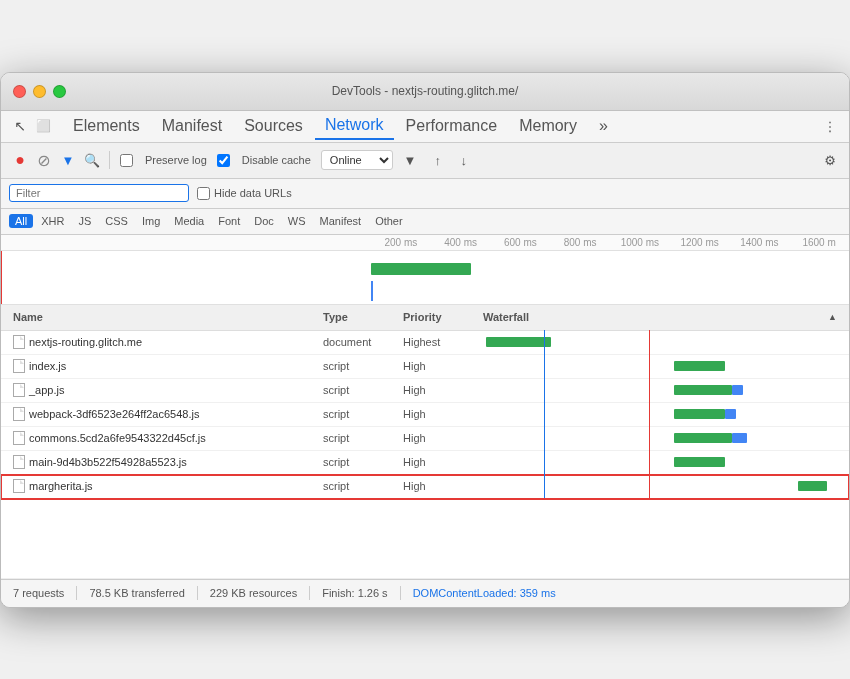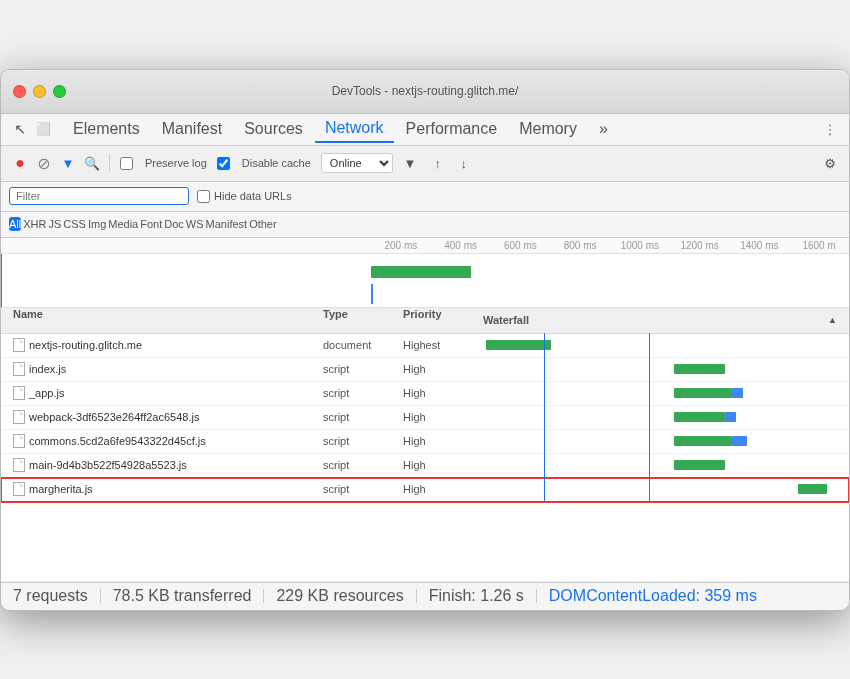--- a/index.html
+++ b/index.html
@@ -15,21 +15,21 @@
     .window {
       width: 850px;
       background: #f5f5f5;
       border-radius: 10px;
       box-shadow: 0 10px 40px rgba(0,0,0,0.4);
       overflow: hidden;
       border: 1px solid #bbb;
     }
     .titlebar {
       background: linear-gradient(to bottom, #e8e8e8, #d8d8d8);
-      height: 44px;
+      height: 38px;
       display: flex;
       align-items: center;
       padding: 0 12px;
       border-bottom: 1px solid #c0c0c0;
       position: relative;
     }
     .traffic-lights {
       display: flex;
       gap: 7px;
       align-items: center;
@@ -155,21 +155,21 @@
     .type-filter-bar {
       background: #f5f5f5;
       border-bottom: 1px solid #ccc;
       display: flex;
       align-items: center;
       padding: 2px 8px;
       gap: 2px;
       height: 26px;
     }
     .type-btn {
-      padding: 1px 0;
+      padding: 1px 6px;
       font-size: 11px;
       color: #555;
       cursor: pointer;
       border-radius: 3px;
       border: none;
       background: transparent;
     }
     .type-btn.active {
       background: #1a73e8;
       color: white;
@@ -207,20 +207,21 @@
       width: 1px;
     }
     .blue-line { background: #1a73e8; }
     .red-line { background: #e53935; }
     .table-container {
       background: white;
       flex: 1;
     }
     .table-header {
       display: flex;
+      align-items: center;
       background: #f0f0f0;
       border-bottom: 1px solid #ddd;
       height: 26px;
       padding: 0 8px;
     }
     .th {
       font-size: 11px;
       color: #555;
       font-weight: 600;
       padding: 0 4px;
@@ -288,21 +289,21 @@
       width: 1px;
     }
     .status-bar {
       background: #f5f5f5;
       border-top: 1px solid #ccc;
       height: 28px;
       display: flex;
       align-items: center;
       padding: 0 12px;
       gap: 0;
-      font-size: 16px;
+      font-size: 11px;
       color: #555;
     }
     .status-sep {
       width: 1px;
       height: 14px;
       background: #ccc;
       margin: 0 12px;
     }
     .status-blue { color: #1a73e8; cursor: pointer; }
     .sort-arrow {

